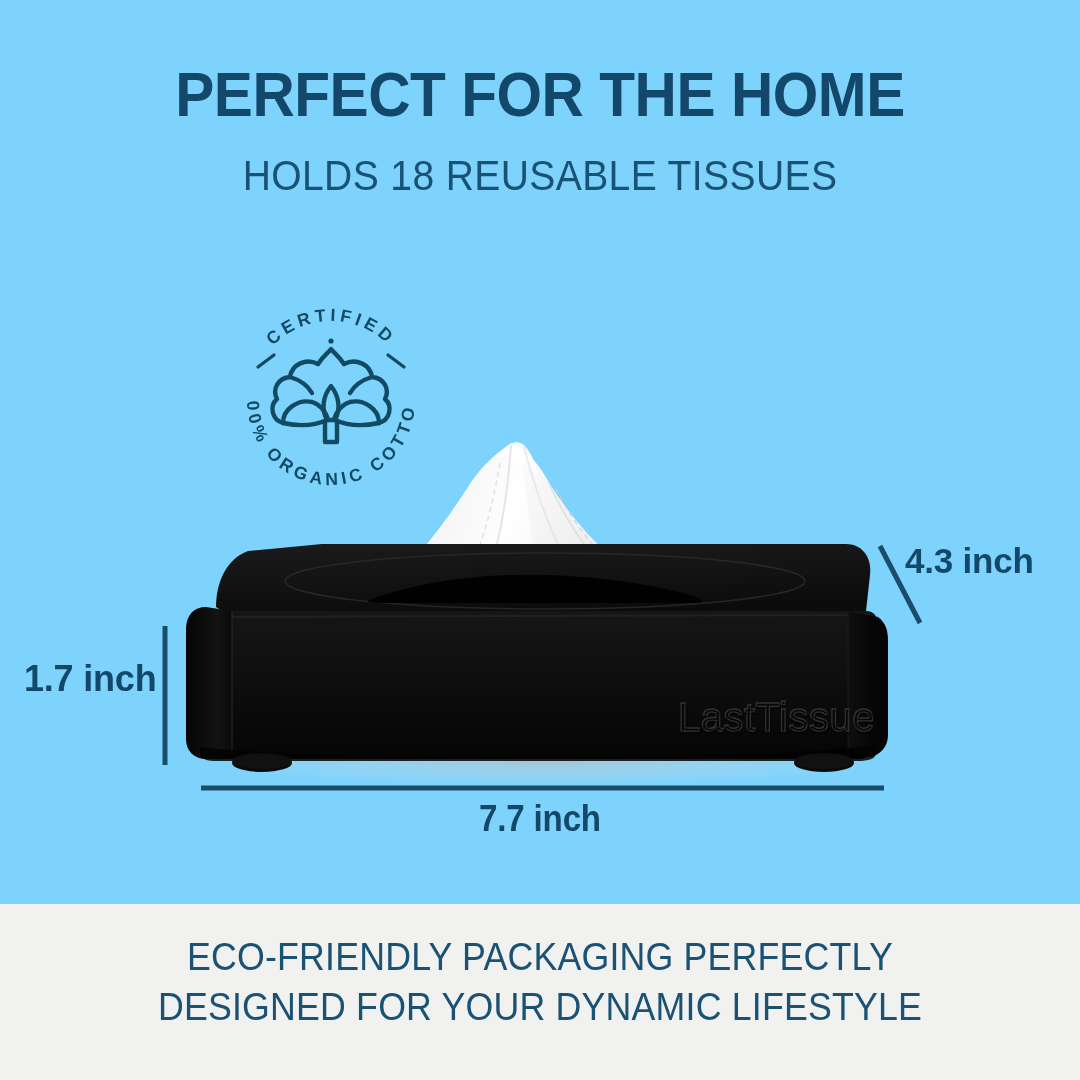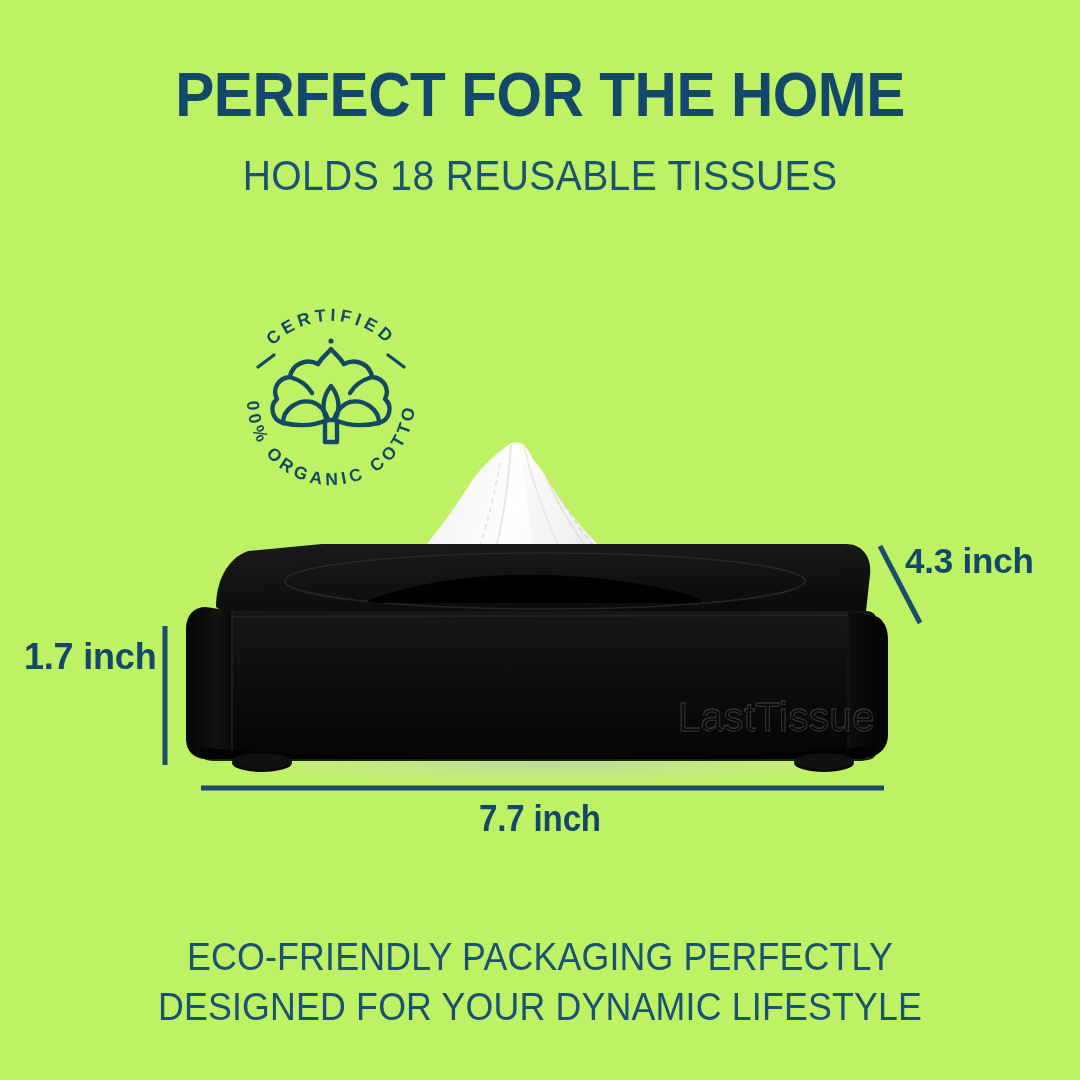--- a/index.html
+++ b/index.html
@@ -10,22 +10,22 @@
     width: 1080px;
     height: 1080px;
     background: #F1F1F0;
     font-family: "Liberation Sans", sans-serif;
     overflow: hidden;
     position: relative;
   }
   #stage {
     position: relative;
     width: 1080px;
-    height: 1080px;
-    background: #bef264;
+    height: 904px;
+    background: #7dd3fc;
   }
 
   
   .headline {
     position: absolute;
     top: 58px;
     left: 0;
     width: 1080px;
     text-align: center;
     font-size: 63px;
@@ -72,21 +72,21 @@
 
   
   .dim-label {
     position: absolute;
     color: #14486A;
     font-weight: 700;
     white-space: nowrap;
   }
   .dim-height {
     left: 24px;
-    top: 636px;
+    top: 658px;
     font-size: 36px;
     letter-spacing: -0.2px;
   }
   .dim-depth {
     left: 905px;
     top: 541px;
     font-size: 35px;
     letter-spacing: -0.2px;
     text-align: center;
   }

